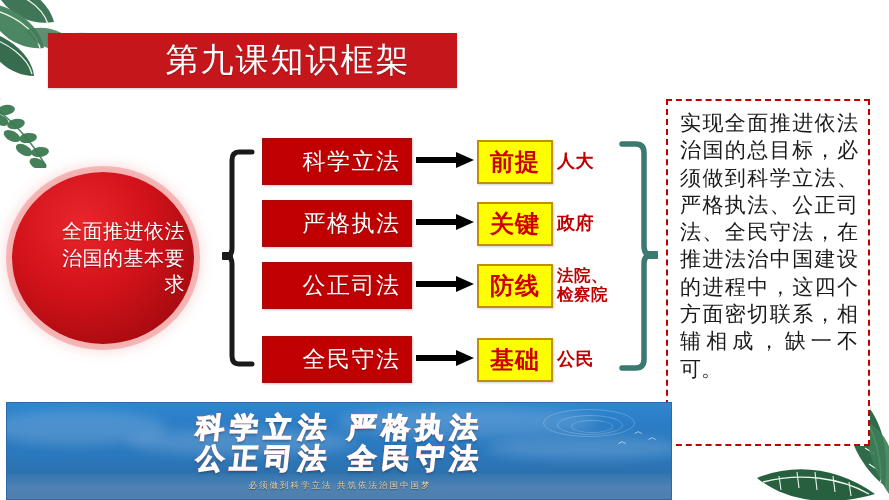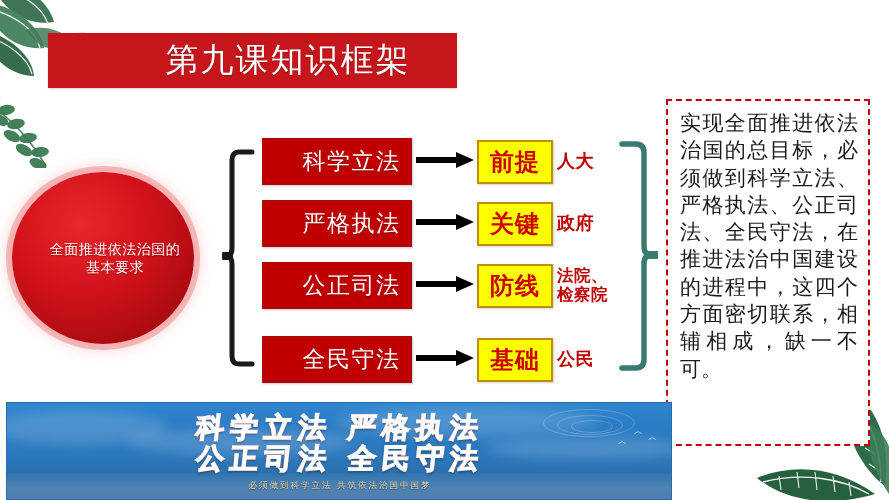--- a/index.html
+++ b/index.html
@@ -37,21 +37,21 @@
 
   
   #core-oval{
     position:absolute;left:12px;top:172px;width:182px;height:172px;
     border-radius:50%;
     background:radial-gradient(circle at 38% 30%, #e8262c 0%, #d2121a 42%, #b00c12 72%, #8e070c 100%);
     box-shadow:0 0 0 6px rgba(233,90,90,.35), 0 0 14px 6px rgba(236,120,120,.30);
     display:flex;align-items:center;justify-content:center;
   }
   #core-oval-text{
-    color:#ffffff;font-size:14px;line-height:1.32;text-align:center;
+    color:#ffffff;font-size:20px;line-height:1.32;text-align:right;
     font-family:"DejaVu Serif","Liberation Serif",serif;
     letter-spacing:.5px;width:140px;
     text-shadow:0 1px 1px rgba(0,0,0,.30);
     margin-left:24px;
   }
 
   
   #left-bracket{position:absolute;left:222px;top:148px;width:36px;height:220px;}
   #right-bracket{position:absolute;left:616px;top:140px;width:42px;height:232px;}
 

